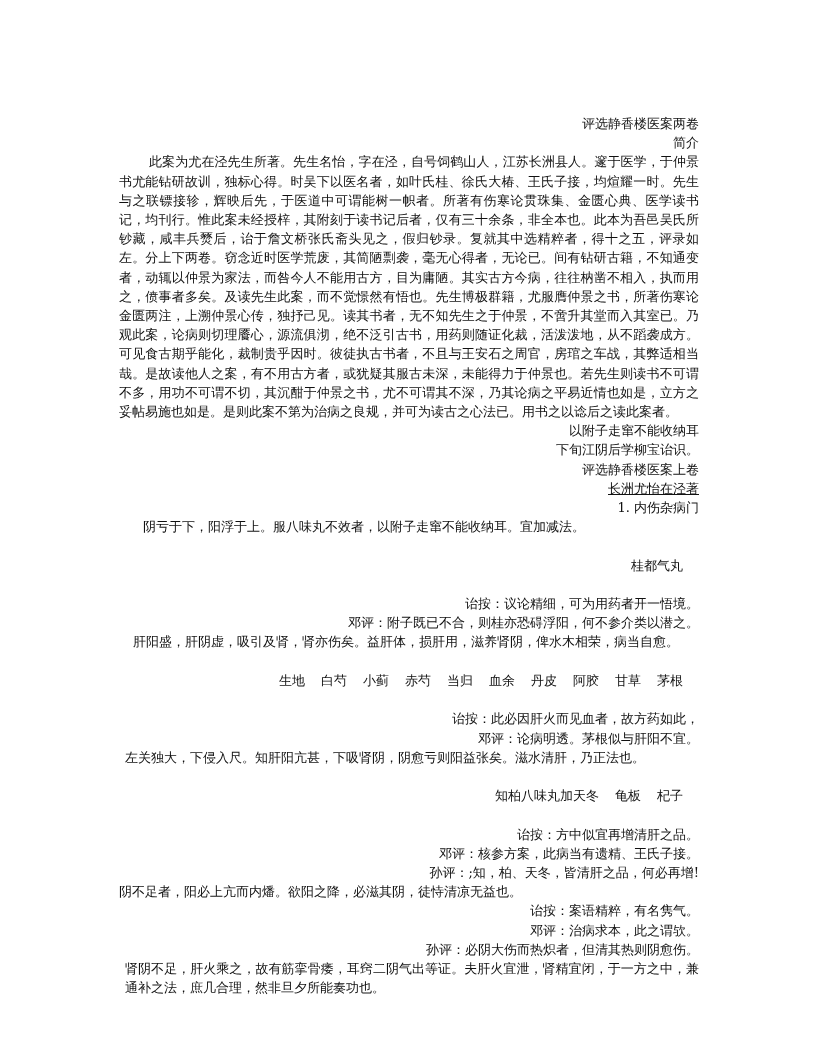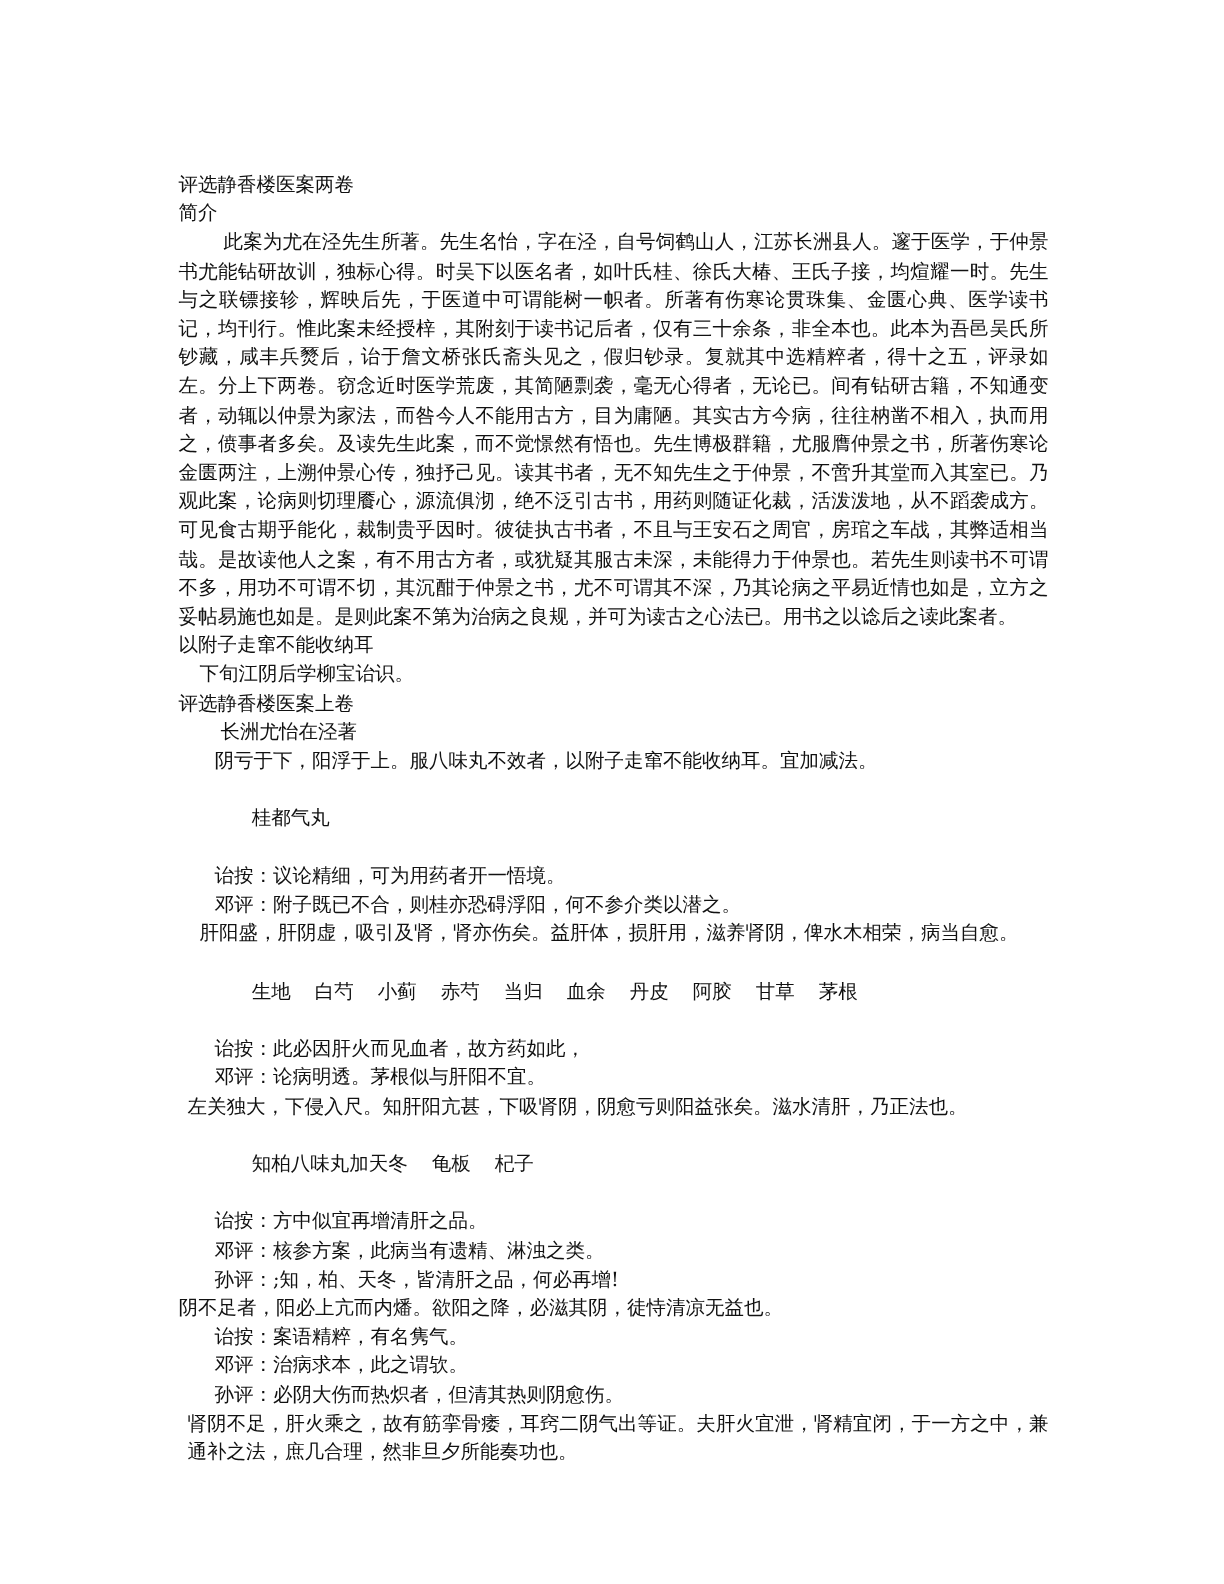--- a/index.html
+++ b/index.html
@@ -7,40 +7,41 @@
   .page {
     position: absolute;
     left: 119px;
     top: 114px;
     width: 580px;
     font-family: "DejaVu Serif", "Liberation Serif", serif;
     font-size: 13px;
     line-height: 19.2px;
     color: #111111;
   }
-  .line { white-space: pre-wrap; margin: 0; }
+  .line { white-space: pre-wrap; margin: 0; text-align: right; }
   .para { text-align: justify; margin: 0; }
   .i1 { padding-left: 6px; }
   .i2 { padding-left: 14px; }
   .i3 { padding-left: 24px; }
-  .i4 { padding-left: 28px; }
+  .i4 { padding-left: 28px; text-decoration: underline; }
   .herbs span { margin-right: 16px; }
   .first-indent { text-indent: 30px; }
 </style>
 </head>
 <body>
 
 <div class="page">
   <p class="line">评选静香楼医案两卷</p>
   <p class="line">简介</p>
   <p class="para first-indent">此案为尤在泾先生所著。先生名怡，字在泾，自号饲鹤山人，江苏长洲县人。邃于医学，于仲景书尤能钻研故训，独标心得。时吴下以医名者，如叶氏桂、徐氏大椿、王氏子接，均煊耀一时。先生与之联镖接轸，辉映后先，于医道中可谓能树一帜者。所著有伤寒论贯珠集、金匮心典、医学读书记，均刊行。惟此案未经授梓，其附刻于读书记后者，仅有三十余条，非全本也。此本为吾邑吴氏所钞藏，咸丰兵燹后，诒于詹文桥张氏斋头见之，假归钞录。复就其中选精粹者，得十之五，评录如左。分上下两卷。窃念近时医学荒废，其简陋剽袭，毫无心得者，无论已。间有钻研古籍，不知通变者，动辄以仲景为家法，而咎今人不能用古方，目为庸陋。其实古方今病，往往枘凿不相入，执而用之，偾事者多矣。及读先生此案，而不觉憬然有悟也。先生博极群籍，尤服膺仲景之书，所著伤寒论金匮两注，上溯仲景心传，独抒己见。读其书者，无不知先生之于仲景，不啻升其堂而入其室已。乃观此案，论病则切理餍心，源流俱沏，绝不泛引古书，用药则随证化裁，活泼泼地，从不蹈袭成方。可见食古期乎能化，裁制贵乎因时。彼徒执古书者，不且与王安石之周官，房琯之车战，其弊适相当哉。是故读他人之案，有不用古方者，或犹疑其服古未深，未能得力于仲景也。若先生则读书不可谓不多，用功不可谓不切，其沉酣于仲景之书，尤不可谓其不深，乃其论病之平易近情也如是，立方之妥帖易施也如是。是则此案不第为治病之良规，并可为读古之心法已。用书之以谂后之读此案者。</p>
   <p class="line">以附子走窜不能收纳耳</p>
   <p class="line i2">下旬江阴后学柳宝诒识。</p>
   <p class="line">评选静香楼医案上卷</p>
   <p class="line i4">长洲尤怡在泾著</p>
+  <p class="line i2">1. 内伤杂病门</p>
 
   <div>
     <p class="para i3">阴亏于下，阳浮于上。服八味丸不效者，以附子走窜不能收纳耳。宜加减法。</p>
     <p class="line i3 herbs">
       <span>桂都气丸</span>
     </p>
     <p class="line i3">诒按：议论精细，可为用药者开一悟境。</p>
     <p class="line i3">邓评：附子既已不合，则桂亦恐碍浮阳，何不参介类以潜之。</p>
   </div>
 
@@ -52,21 +53,21 @@
     <p class="line i3">诒按：此必因肝火而见血者，故方药如此，</p>
     <p class="line i3">邓评：论病明透。茅根似与肝阳不宜。</p>
   </div>
 
   <div>
     <p class="para i1">左关独大，下侵入尺。知肝阳亢甚，下吸肾阴，阴愈亏则阳益张矣。滋水清肝，乃正法也。</p>
     <p class="line i3 herbs">
       <span>知柏八味丸加天冬</span><span>龟板</span><span>杞子</span>
     </p>
     <p class="line i3">诒按：方中似宜再增清肝之品。</p>
-    <p class="line i3">邓评：核参方案，此病当有遗精、淋浊之类。</p>
+    <p class="line i3">邓评：核参方案，此病当有遗精、王氏子接。</p>
     <p class="line i3">孙评：;知，柏、天冬，皆清肝之品，何必再增!</p>
   </div>
 
   <div>
     <p class="para">阴不足者，阳必上亢而内燔。欲阳之降，必滋其阴，徒恃清凉无益也。</p>
     <p class="line i3">诒按：案语精粹，有名隽气。</p>
     <p class="line i3">邓评：治病求本，此之谓欤。</p>
     <p class="line i3">孙评：必阴大伤而热炽者，但清其热则阴愈伤。</p>
   </div>
 

